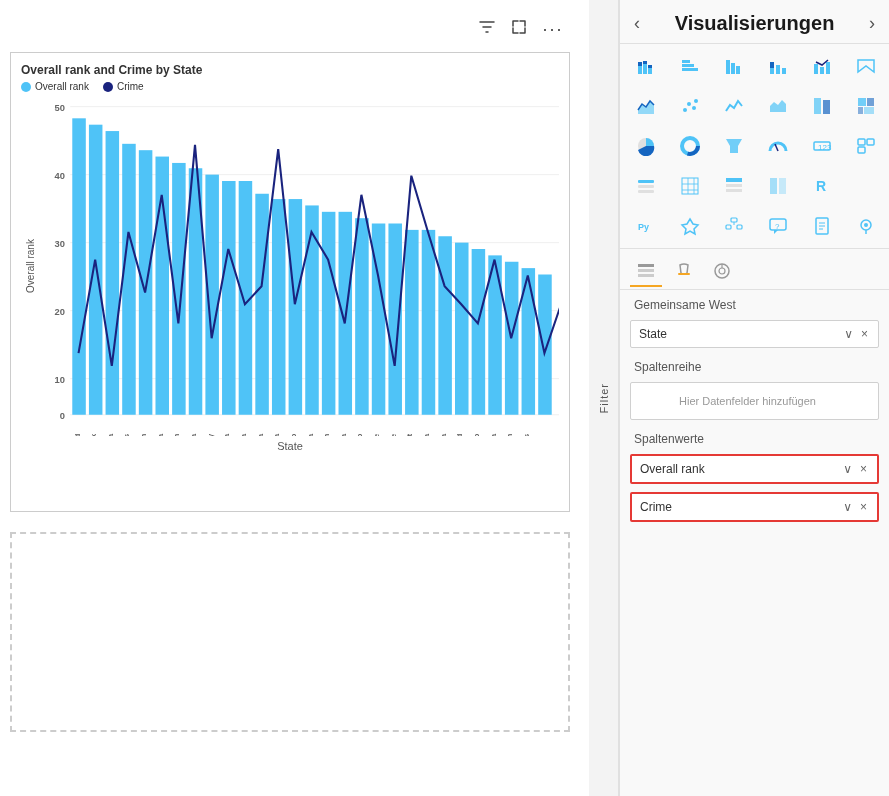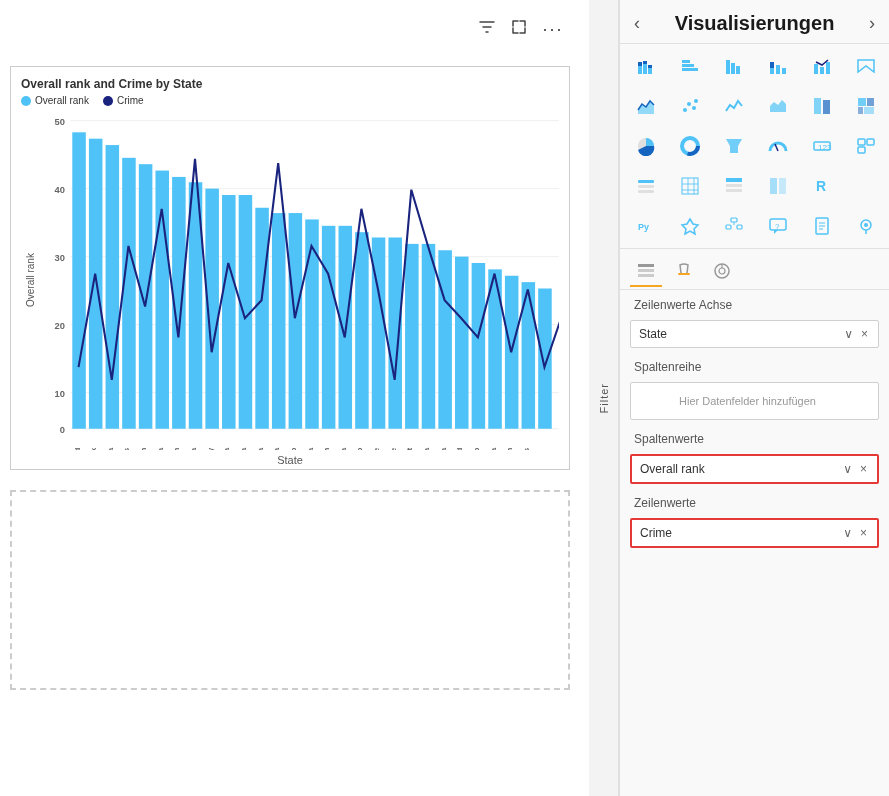--- a/index.html
+++ b/index.html
@@ -19,24 +19,24 @@
       flex-direction: column;
       padding: 10px;
       position: relative;
     }
 
     
     .chart-container {
       border: 1px solid #ccc;
       background: #fff;
       width: 560px;
-      height: 404px;
+      height: 460px;
       position: relative;
       padding: 10px;
-      margin-top: 24px;
+      margin-top: 10px;
     }
 
     .chart-title {
       font-size: 12px;
       font-weight: 600;
       color: #333;
       margin-bottom: 4px;
     }
 
     .chart-legend {
@@ -649,21 +649,21 @@
     </div>
     <div class="sub-tab">
       <svg width="20" height="20" viewBox="0 0 20 20">
           <circle cx="10" cy="10" r="7" fill="none" stroke="#999" stroke-width="1.5"></circle>
           <circle cx="10" cy="10" r="3" fill="none" stroke="#999" stroke-width="1.2"></circle>
           <line x1="10" y1="3" x2="10" y2="7" stroke="#999" stroke-width="1.2"></line>
         </svg>
     </div>
   </div>
 
-  <div class="section-label">Zeilenwerte Achse</div>
+  <div class="section-label">Gemeinsame West</div>
   <div class="field-box">
     <span>State</span>
     <div class="field-actions">
       <button class="field-action-btn">∨</button>
       <button class="field-action-btn">×</button>
     </div>
   </div>
 
   <div class="section-label">Spaltenreihe</div>
   <div class="field-box">
@@ -672,21 +672,20 @@
 
   <div class="section-label">Spaltenwerte</div>
   <div class="field-box highlighted">
     <span>Overall rank</span>
     <div class="field-actions">
       <button class="field-action-btn">∨</button>
       <button class="field-action-btn">×</button>
     </div>
   </div>
 
-  <div class="section-label">Zeilenwerte</div>
   <div class="field-box highlighted">
     <span>Crime</span>
     <div class="field-actions">
       <button class="field-action-btn">∨</button>
       <button class="field-action-btn">×</button>
     </div>
   </div>
 </div>
 
 </body></html>

